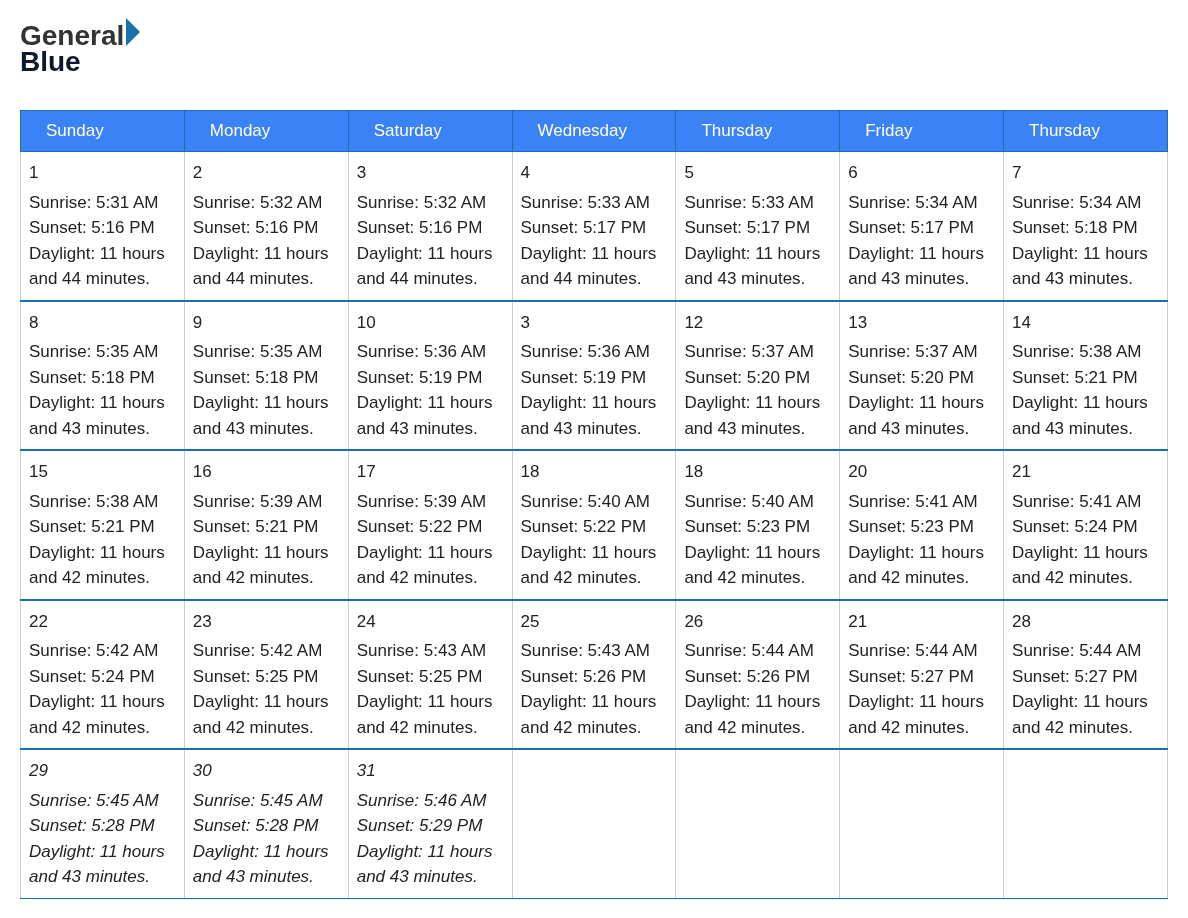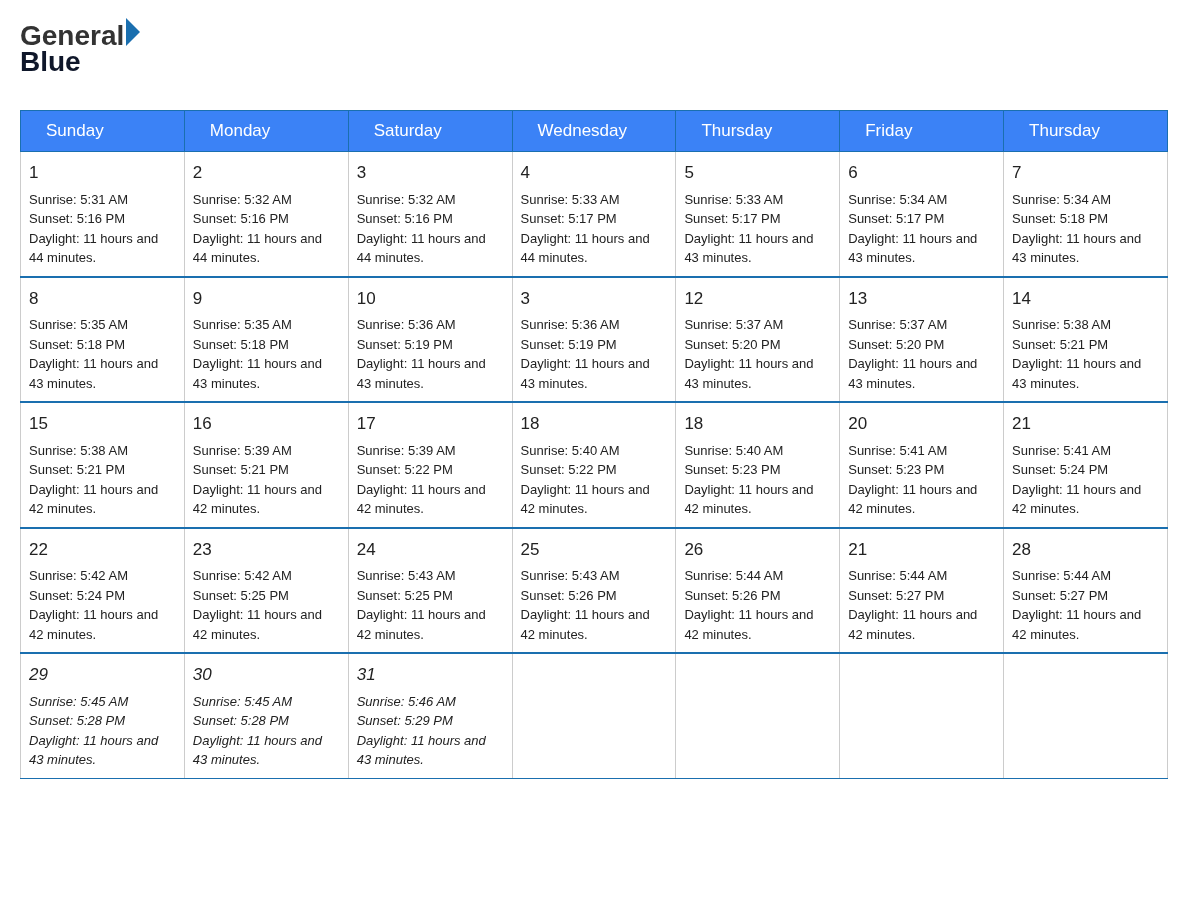--- a/index.html
+++ b/index.html
@@ -88,21 +88,21 @@
       border-bottom: 1px solid #1a6faf;
       font-style: italic;
     }
     .day-number {
       font-size: 17px;
       font-weight: normal;
       display: block;
       margin-bottom: 4px;
     }
     .day-info {
-      font-size: 13px;
+      font-size: 17px;
       line-height: 1.5;
       color: #222;
     }
     .empty-cell {
       background: #fff;
     }
   </style>
 </head>
 <body>
 

